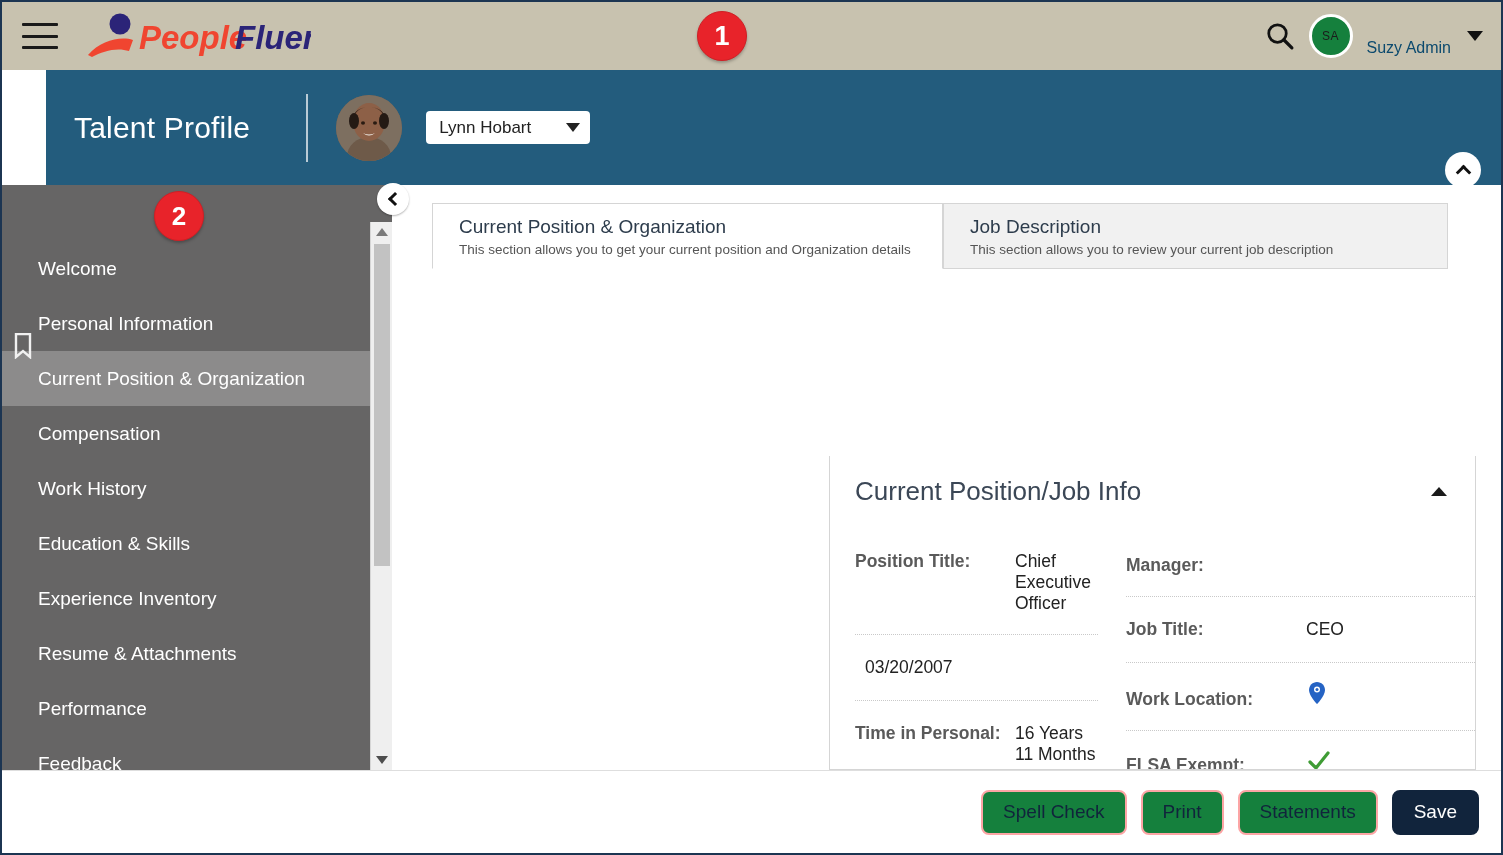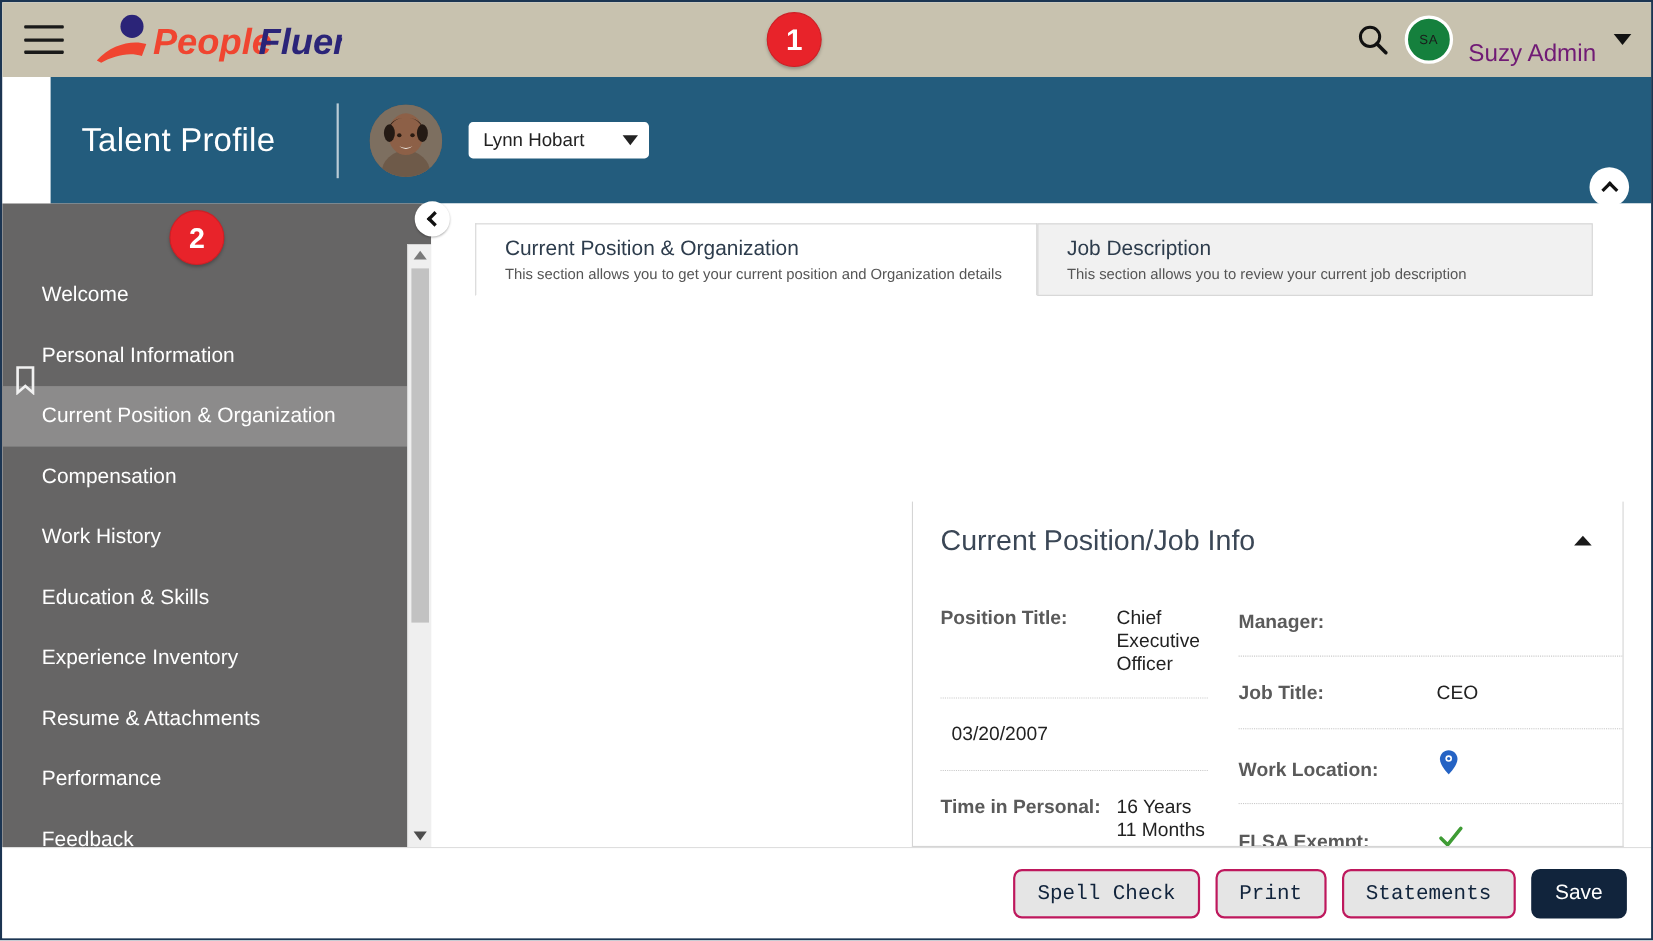--- a/index.html
+++ b/index.html
@@ -45,21 +45,21 @@
     margin-left: auto; display: flex; align-items: center; gap: 14px;
     padding-right: 18px;
   }
   .search-icon { width: 30px; height: 30px; cursor: pointer; }
   .avatar-admin {
     width: 44px; height: 44px; border-radius: 50%;
     background: #15803d; border: 3px solid #ffffff;
     display: flex; align-items: center; justify-content: center;
     color: #1b1b1b; font-size: 12px; letter-spacing: 0.5px;
   }
-  .admin-name { font-size: 22px; color: #701a75; margin-top: 24px; }
+  .admin-name { font-size: 16px; color: #0c4a6e; margin-top: 24px; }
   .caret-down {
     width: 0; height: 0; border-left: 8px solid transparent;
     border-right: 8px solid transparent; border-top: 10px solid #111;
     margin-left: 2px;
   }
 
   
   .profile-header {
     position: absolute; top: 68px; left: 0; right: 0; height: 115px;
     background: #235c7d;
@@ -204,21 +204,21 @@
     position: absolute; left: 0; right: 0; bottom: 0; height: 83px;
     background: #fff; border-top: 1px solid #dedede;
     display: flex; align-items: center; justify-content: flex-end;
     padding-right: 22px; gap: 14px;
   }
   .btn {
     height: 45px; padding: 0 20px; border-radius: 8px;
     font-size: 19px; display: flex; align-items: center; justify-content: center;
     cursor: pointer; font-family: "Liberation Sans", sans-serif;
   }
-  .btn-outline { background: #e5e5e5; border: 2px solid #be185d; color: #11243c; font-family: Liberation Mono, monospace; }
+  .btn-outline { background: #15803d; border: 2px solid #fca5a5; color: #11243c; }
   .btn-solid { background: #11243c; border: 2px solid #11243c; color: #fff; }
 </style>
 </head>
 <body>
 
 <div id="app">
 
   <div class="topbar">
     <div class="hamburger">
       <span></span>

